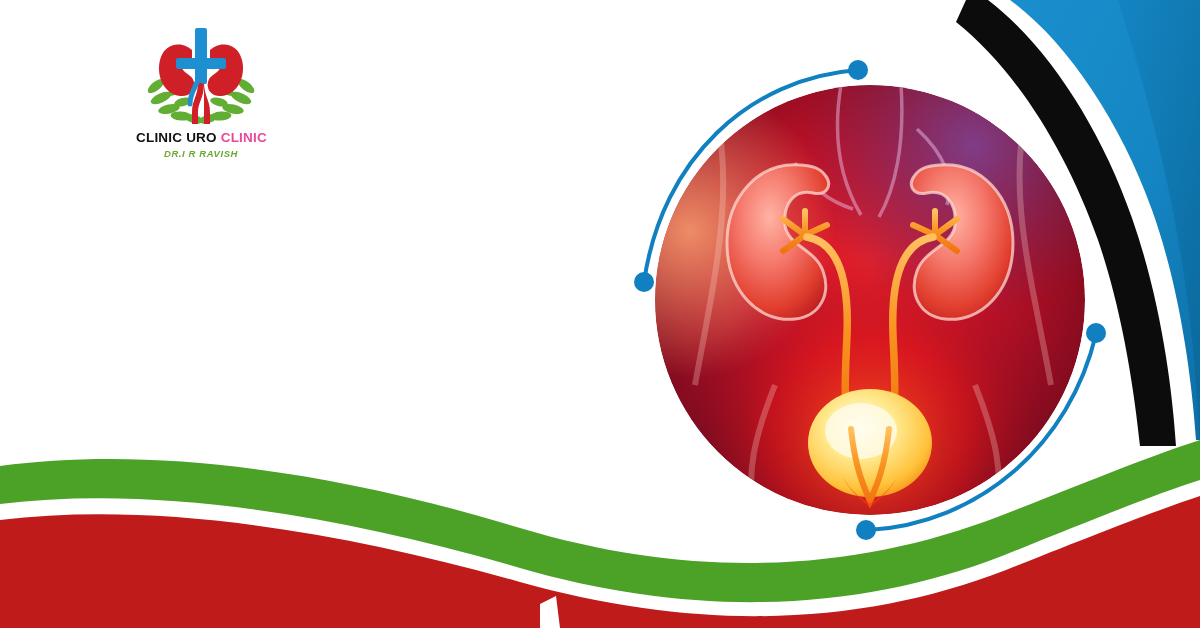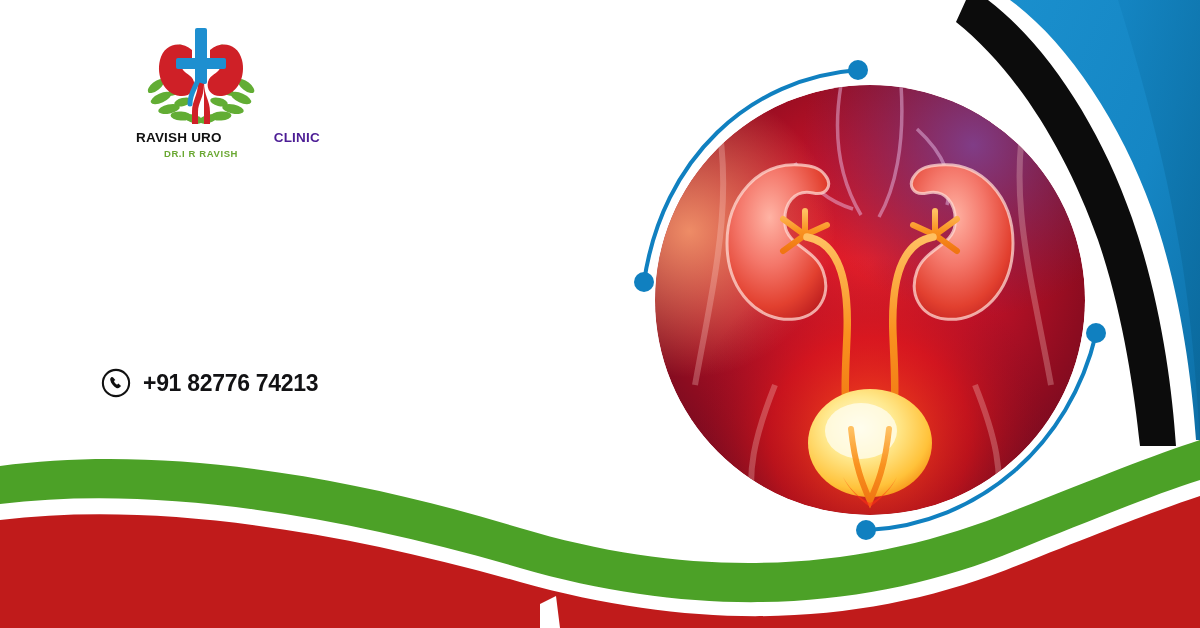--- a/index.html
+++ b/index.html
@@ -38,28 +38,29 @@
   .logo-mark { width:130px; height:110px; display:block; }
   .logo-wordmark {
     font-size:13.5px;
     font-weight:bold;
     letter-spacing:0.2px;
     color:#111111;
     line-height:1.1;
     white-space:nowrap;
     margin-top:1px;
   }
-  .logo-wordmark .accent { color:#4c1d95;margin-left:48px; }
+  .logo-wordmark .accent { color:#ec4899; }
   .logo-sub {
     font-size:9.5px;
     font-weight:bold;
     letter-spacing:0.6px;
     color:#6aa832;
     margin-top:2px;
     white-space:nowrap;
+    font-style:italic;
   }
 
   
   .headline {
     position:absolute;
     left:100px;
     top:152px;
     width:470px;
     font-size:53px;
     line-height:1.26;
@@ -216,36 +217,27 @@
       </g>
 
       <g>
         <rect x="59" y="8" width="12" height="56" rx="2" fill="#1e8fd0"></rect>
         <rect x="40" y="38" width="50" height="11" rx="2" fill="#1e8fd0"></rect>
         <path d="M62,62 C62,76 56,80 56,92 L56,104 L62,104 L62,92 C62,82 68,78 68,64 Z" fill="#cf2027"></path>
         <path d="M68,62 C68,76 74,80 74,92 L74,104 L68,104 Z" fill="#cf2027"></path>
         <path d="M62,60 C58,70 54,74 54,84" stroke="#1e8fd0" stroke-width="5" fill="none" stroke-linecap="round"></path>
       </g>
     </svg>
-    <div class="logo-wordmark"><span>RAVISH URO </span><span class="accent">CLINIC</span></div>
+    <div class="logo-wordmark"><span>CLINIC URO </span><span class="accent">CLINIC</span></div>
     <div class="logo-sub">DR.I R RAVISH</div>
   </div>
 
 
   <div class="contact-list">
 
-    <div class="contact-row">
-      <svg class="contact-icon" viewBox="0 0 32 32">
-        <circle cx="16" cy="16" r="14" fill="none" stroke="#111111" stroke-width="2.2"></circle>
-        <path d="M11.2,9.6 C10.2,10.4 9.6,11.6 9.9,12.9 C10.6,16.4 13.2,19.7 16.4,21.3
-                 C17.7,21.9 19.1,21.6 20,20.6 L21.4,19.1 L18.5,16.6 L17.1,17.9
-                 C15.6,17 14.4,15.6 13.8,13.9 L15.3,12.8 L12.7,9.9 Z" fill="#111111"></path>
-      </svg>
-      <span class="contact-text">+91 82776 74213</span>
-    </div>
 
 
   </div>
 
   <div class="hero-circle">
     <svg viewBox="0 0 430 430">
       <defs>
         <radialGradient id="torso" cx="0.5" cy="0.42" r="0.78">
           <stop offset="0%" stop-color="#e8202a"></stop>
           <stop offset="34%" stop-color="#c21228"></stop>

